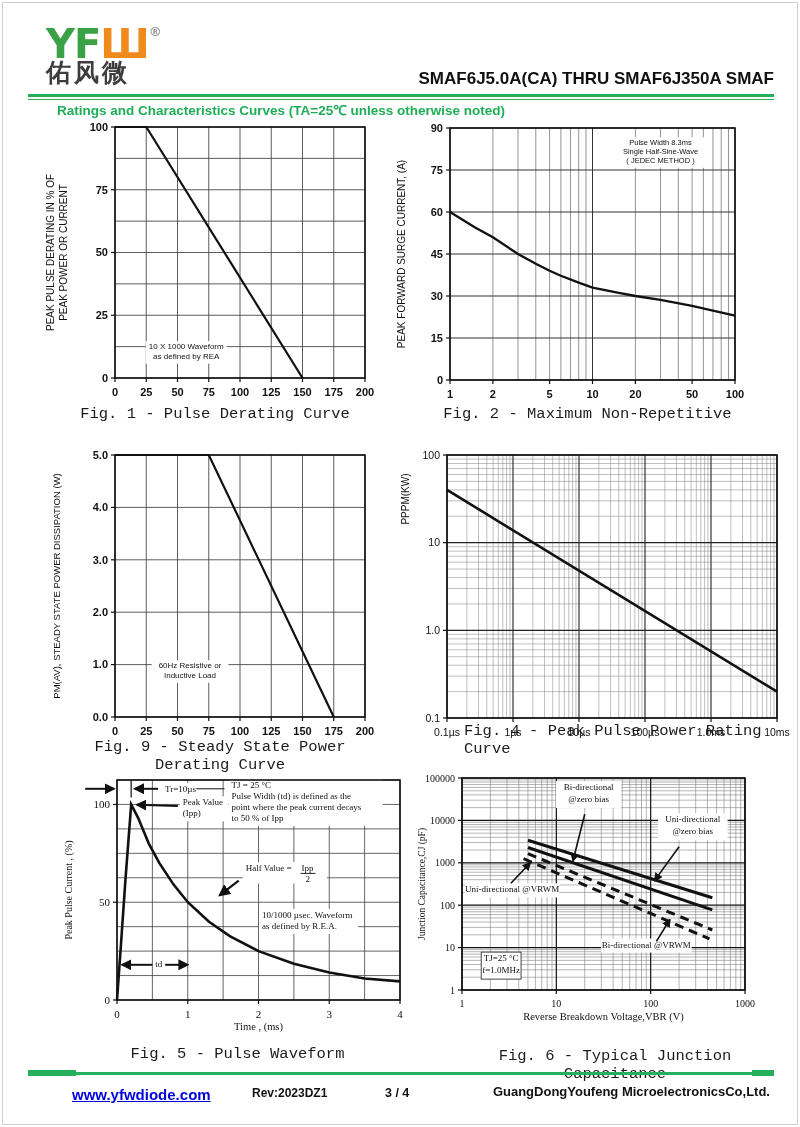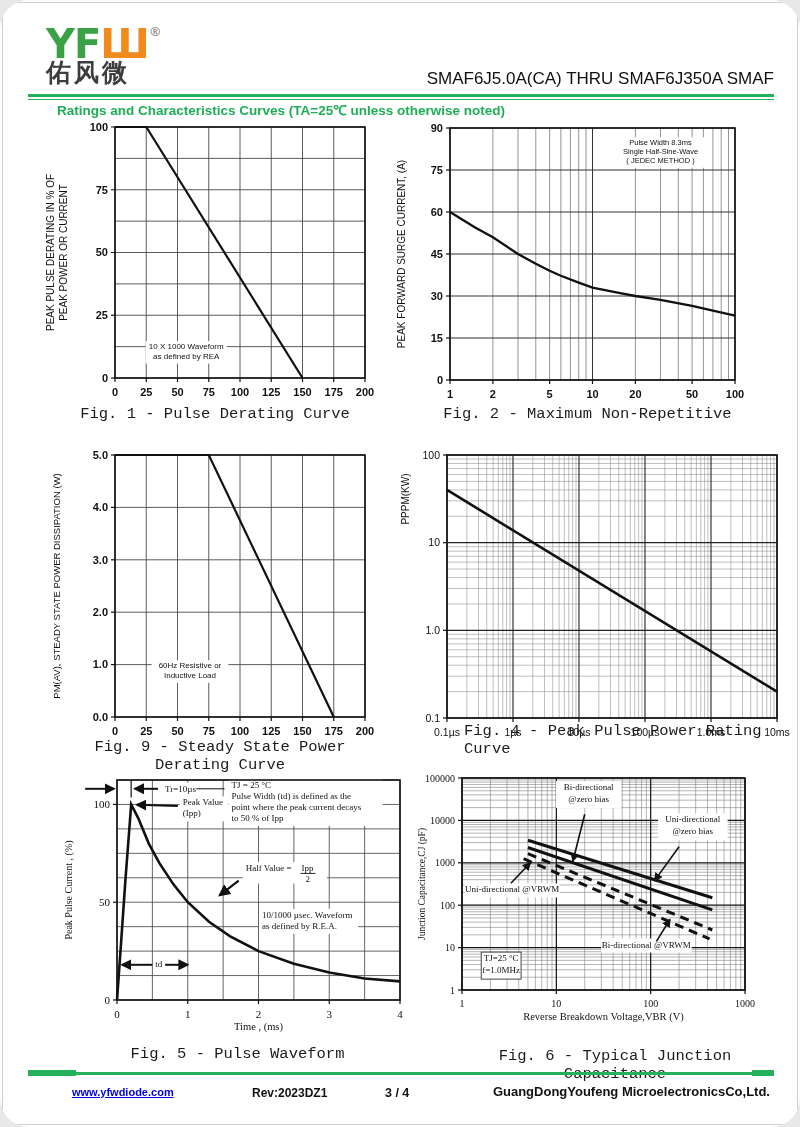--- a/index.html
+++ b/index.html
@@ -1,39 +1,39 @@
 <!DOCTYPE html>
 <html><head>
 <meta charset="utf-8">
 <style>
   html,body{margin:0;padding:0;background:#e8e8e8;}
   .page{position:relative;width:800px;height:1127px;background:#fff;margin:0 auto;overflow:hidden;
-        font-family:"Liberation Sans", sans-serif;border-radius:29px;}
+        font-family:"Liberation Sans", sans-serif;}
   .frame{position:absolute;left:2px;top:2px;right:2px;bottom:2px;border:1px solid #cfcfcf;pointer-events:none;}
   
   .logo{position:absolute;left:46px;top:10px;font-weight:bold;font-size:40px;line-height:44px;
         font-family:"DejaVu Sans", sans-serif;letter-spacing:-1px;}
   .logo .yf{color:#3aa145;}
   .logo .w{color:#f18a1d;}
   .logo .reg{color:#9a9a9a;font-size:13px;font-weight:bold;vertical-align:22px;letter-spacing:0;}
   .logo-cn{position:absolute;left:46px;top:56px;font-size:25px;font-weight:bold;color:#3d3d3d;letter-spacing:3px;
         font-family:"DejaVu Sans", sans-serif;}
-  .doc-title{position:absolute;right:26px;top:69px;font-size:17px;font-weight:normal;color:#101010;letter-spacing:0;}
+  .doc-title{position:absolute;right:26px;top:69px;font-size:17px;font-weight:bold;color:#101010;letter-spacing:0;}
   .rule-a{position:absolute;left:28px;right:26px;top:94px;height:3px;background:#27b05c;}
   .rule-b{position:absolute;left:28px;right:26px;top:99px;height:1px;background:#27b05c;}
   .subtitle{position:absolute;left:48px;top:101px;font-size:13.5px;font-weight:bold;color:#1fae57;margin-left:9px;}
   
   .fig{position:absolute;}
   .caption{position:absolute;font-family:Liberation Mono, monospace;font-size:15.5px;color:#1c1c1c;text-align:center;}
   .caption.left{text-align:left;}
   
   .f-rule{position:absolute;left:28px;right:26px;top:1072px;height:2.5px;background:#27b05c;}
   .f-rule-l{position:absolute;left:28px;top:1070px;width:48px;height:6px;background:#27b05c;}
   .f-rule-r{position:absolute;right:26px;top:1070px;width:22px;height:6px;background:#27b05c;}
-  .f-link{position:absolute;left:72px;top:1086px;font-size:11px;font-weight:bold;color:#0000dd;
+  .f-link{position:absolute;left:72px;top:1086px;font-size:15px;font-weight:bold;color:#0000dd;
           text-decoration:underline;cursor:pointer;}
   .f-rev{position:absolute;left:252px;top:1086px;font-size:12px;font-weight:bold;color:#111;}
   .f-page{position:absolute;left:385px;top:1086px;font-size:12.5px;font-weight:bold;color:#111;}
   .f-co{position:absolute;right:30px;top:1084px;font-size:13px;font-weight:bold;color:#111;}
   svg text{fill:#111;}
 </style>
 </head>
 <body>
 
 <div class="page">

